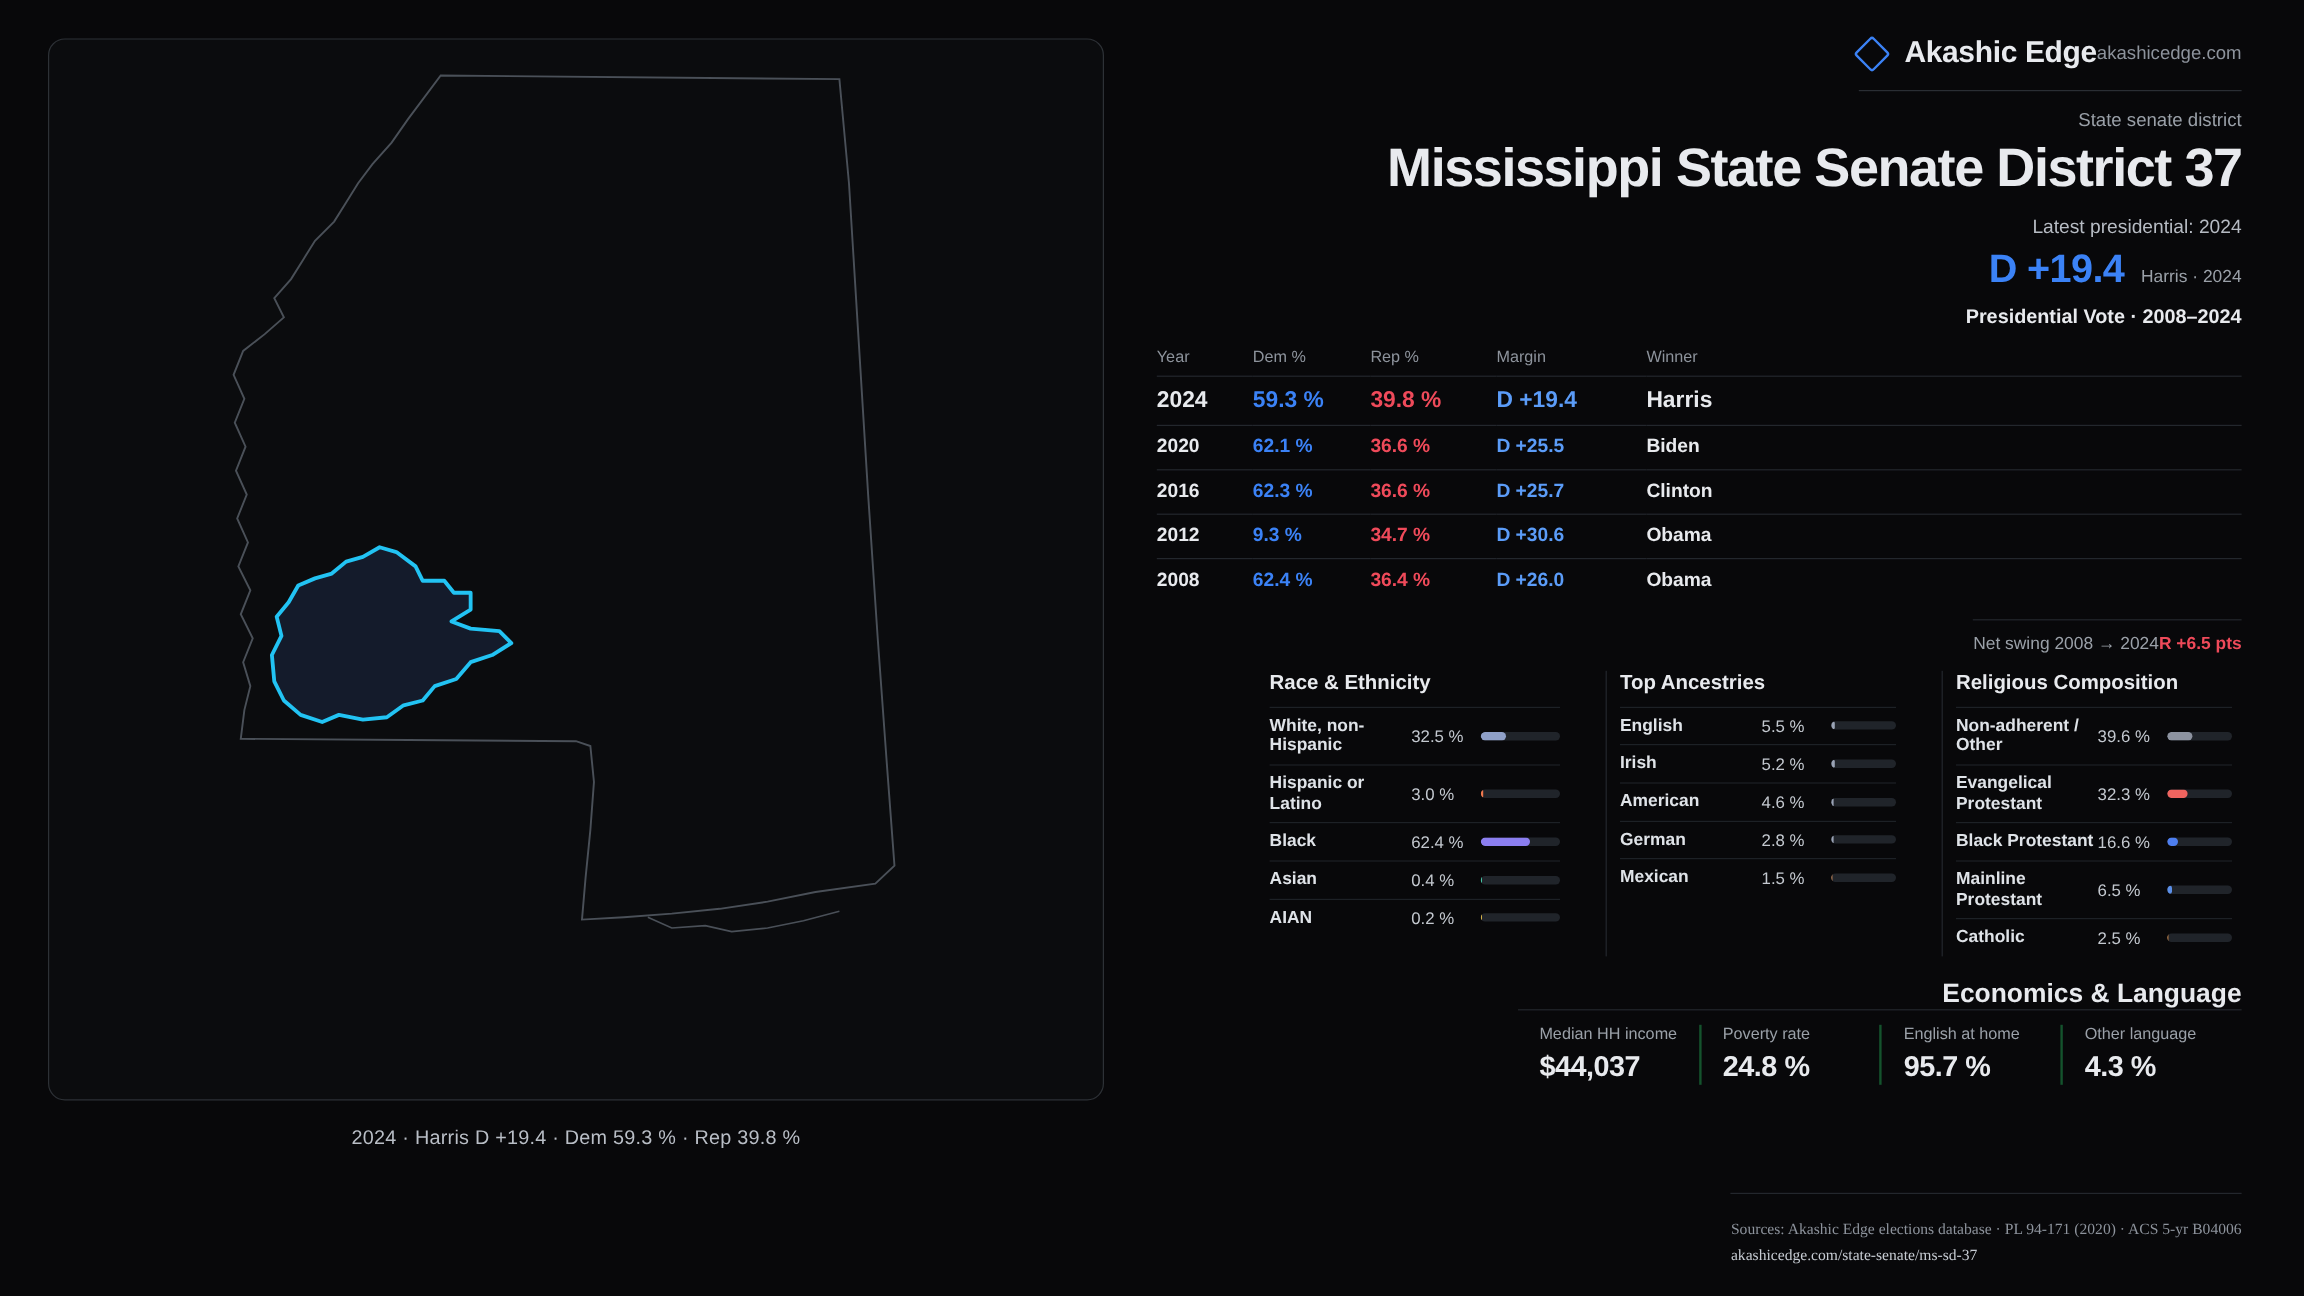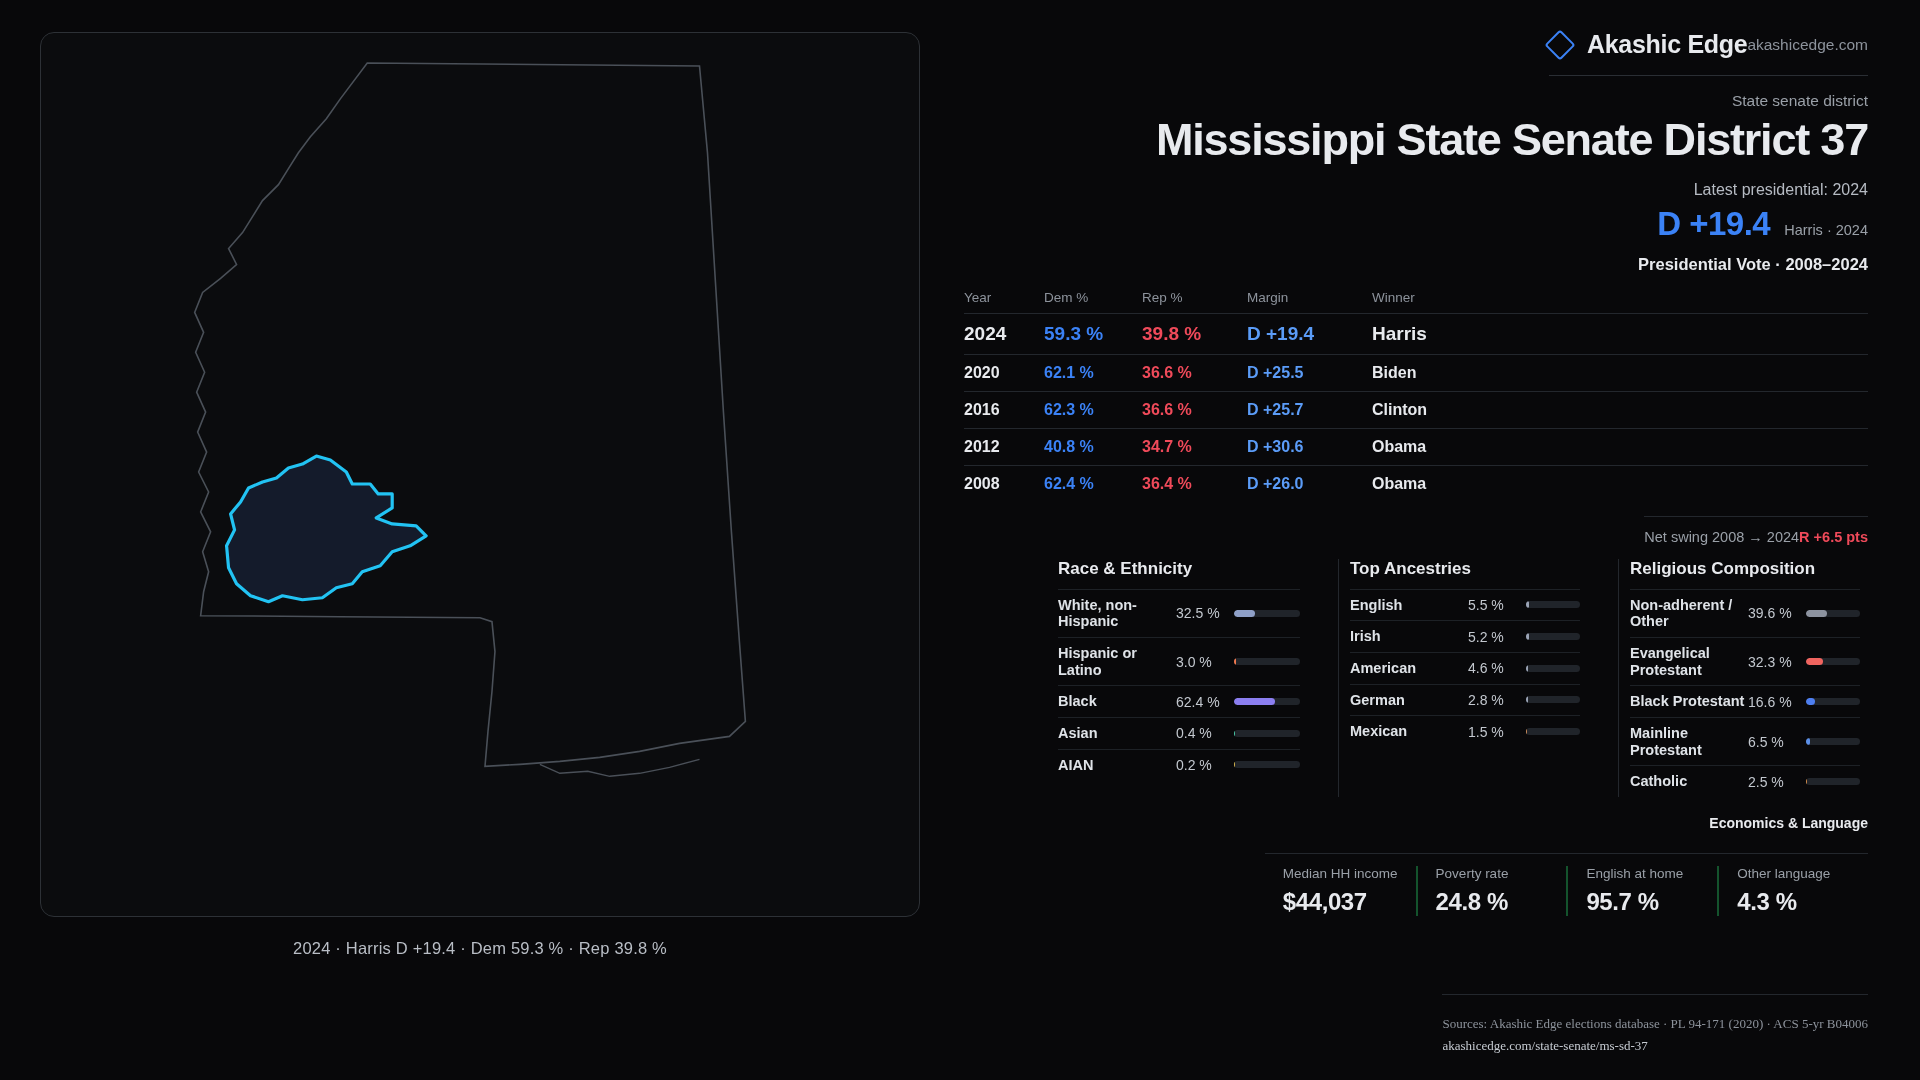--- a/index.html
+++ b/index.html
@@ -107,24 +107,24 @@
   }
   .demo-row:first-of-type { border-top: none; }
   .demo-name { flex: 0 0 auto; width: 118px; color: #dfe3e8; font-weight: bold; line-height: 1.15; }
   .demo-val { width: 58px; color: #c3c8cf; font-size: 14px; }
   .bar-track {
     flex: 1; height: 7px; border-radius: 4px; background: #20242a;
     position: relative; overflow: hidden; min-width: 54px;
   }
   .bar-fill { position: absolute; left: 0; top: 0; bottom: 0; border-radius: 4px; }
 
-  .econ-title { margin-top: 18px; font-size: 14px; font-weight: bold; }
+  .econ-title { margin-top: 18px; font-size: 22px; font-weight: bold; }
   .econ-grid {
     display: grid; grid-template-columns: repeat(4, 1fr);
-    margin-top: 22px;
+    margin-top: 0;
     border-top: 1px solid #23272d;
     padding-top: 12px;
   }
   .econ-cell { padding: 0 18px; }
   .econ-cell + .econ-cell { border-left: 2px solid #14532d; }
   .econ-label { font-size: 13.5px; color: #9aa0a8; }
   .econ-value { margin-top: 7px; font-size: 24px; font-weight: bold; letter-spacing: -.4px; }
 
   .sources {
     margin-top: auto; padding-top: 18px; padding-bottom: 24px;
@@ -208,21 +208,21 @@
         </tr>
         <tr>
           <td class="year">2016</td>
           <td class="dem">62.3 %</td>
           <td class="rep">36.6 %</td>
           <td class="margin">D +25.7</td>
           <td class="winner">Clinton</td>
         </tr>
         <tr>
           <td class="year">2012</td>
-          <td class="dem">40.8 %</td>
+          <td class="dem">9.3 %</td>
           <td class="rep">34.7 %</td>
           <td class="margin">D +30.6</td>
           <td class="winner">Obama</td>
         </tr>
         <tr>
           <td class="year">2008</td>
           <td class="dem">62.4 %</td>
           <td class="rep">36.4 %</td>
           <td class="margin">D +26.0</td>
           <td class="winner">Obama</td>

